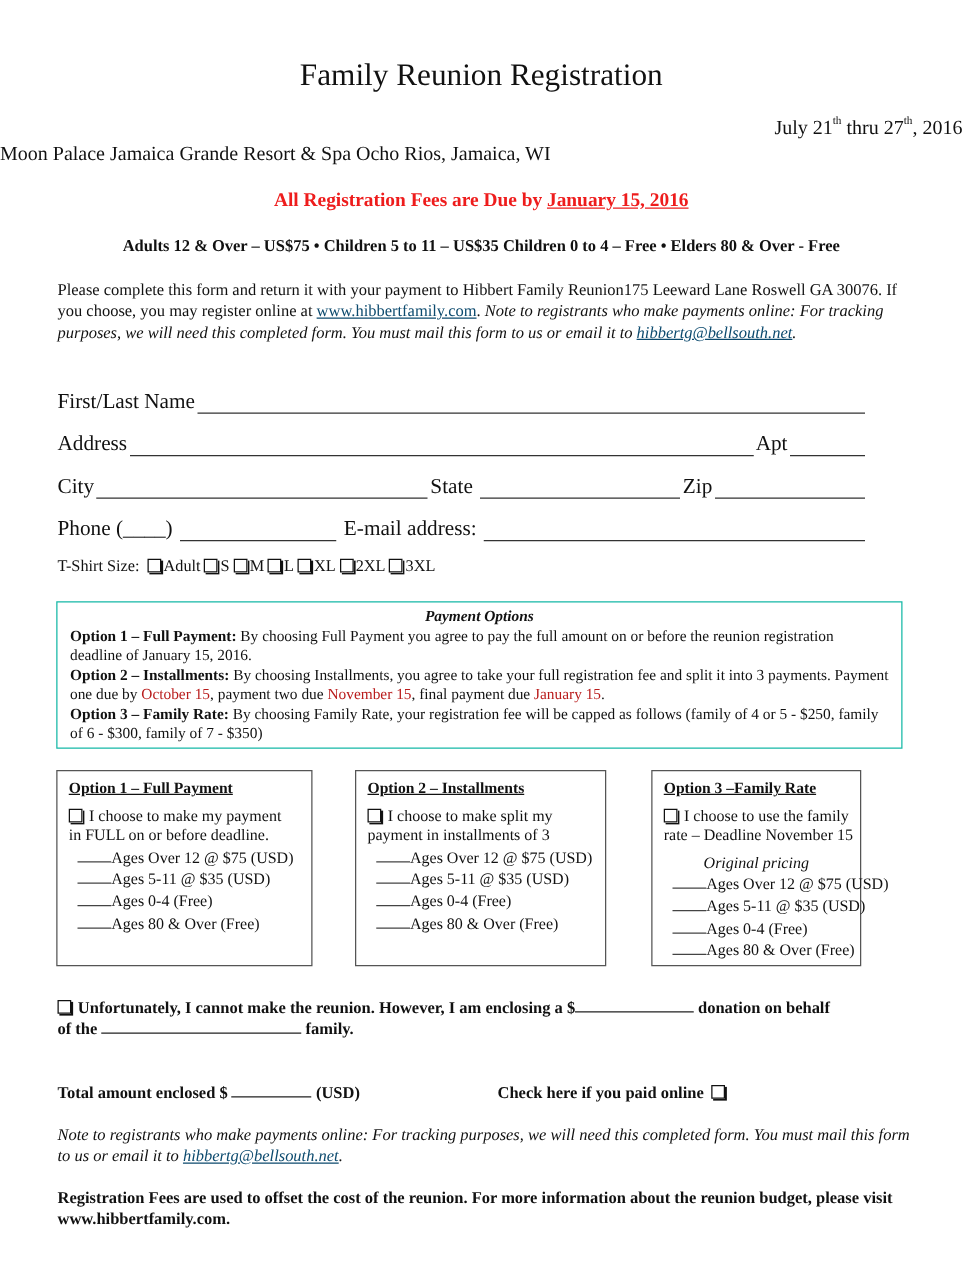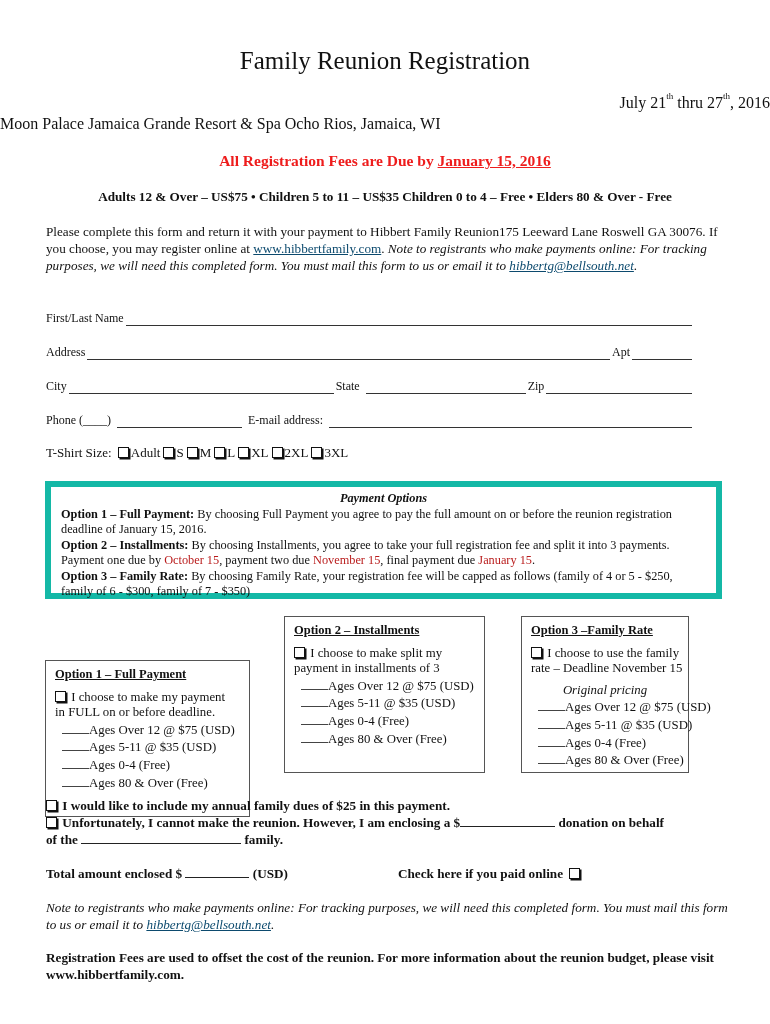--- a/index.html
+++ b/index.html
@@ -12,28 +12,28 @@
   .dates { left: 0; width: 770px; top: 94px; text-align: right; font-size: 16px; }
   .dates sup { font-size: 9px; vertical-align: top; position: relative; top: -3px; }
   .venue { left: 0; width: 770px; top: 115px; font-size: 16px; }
   .due { left: 0; width: 770px; top: 152px; text-align: center; font-size: 15.5px; font-weight: bold; color: #ee1c1c; }
   .due .u { text-decoration: underline; }
   .fees { left: 0; width: 770px; top: 189px; text-align: center; font-size: 13.2px; font-weight: bold; }
   .intro { left: 46px; width: 690px; top: 223px; font-size: 13.2px; line-height: 17px; }
   a.link { color: #0c4a6e; text-decoration: underline; }
   .intro i { font-style: italic; }
 
-  .field-row { left: 46px; width: 648px; font-size: 12px; display: flex; align-items: flex-end; white-space: nowrap; justify-content: space-between; }
+  .field-row { left: 46px; width: 648px; font-size: 17px; display: flex; align-items: flex-end; white-space: nowrap; justify-content: space-between; }
   .line { border-bottom: 1px solid #333; height: 14px; display: inline-block; margin: 0 2px; }
   .grow { flex: 1; }
 
   .tshirt { left: 46px; top: 445px; font-size: 13px; }
   .cb { display: inline-block; width: 9px; height: 9px; border: 1px solid #111; box-shadow: 1.5px 1.5px 0 #111; margin: 0 2px 0 3px; vertical-align: -1px; }
 
-  .payopts { left: 45px; top: 481px; width: 677px; height: 118px; border: 6px solid #14b8a6; box-sizing: border-box; padding: 4px 10px; font-size: 12.3px; line-height: 15.5px; }
+  .payopts { left: 45px; top: 481px; width: 677px; height: 118px; border: 1px solid #14b8a6; box-sizing: border-box; padding: 4px 10px; font-size: 12.3px; line-height: 15.5px; }
   .payopts .hd { text-align: center; font-weight: bold; font-style: italic; }
   .red { color: #b91c1c; font-weight: normal; }
 
   .opt { top: 616px; height: 157px; border: 1px solid #555; box-sizing: border-box; padding: 6px 9px; font-size: 12.8px; line-height: 15.6px; }
   .opt .oh { font-weight: bold; text-decoration: underline; margin-bottom: 7px; font-size: 12.5px; }
   .opt .ln { white-space: nowrap; }
   .opt .blank { display: inline-block; width: 27px; border-bottom: 1px solid #444; height: 12px; vertical-align: baseline; margin-left: 7px; }
   .opt .orig { text-align: center; font-style: italic; margin-top: 6px; }
 
   .bottom { left: 46px; width: 690px; font-size: 13.2px; font-weight: bold; line-height: 17px; }
@@ -94,21 +94,21 @@
   <span>T-Shirt Size: </span><span class="cb"></span><span>Adult</span><span class="cb"></span><span>S</span><span class="cb"></span><span>M</span><span class="cb"></span><span>L</span><span class="cb"></span><span>XL</span><span class="cb"></span><span>2XL</span><span class="cb"></span><span>3XL</span>
 </div>
 
 <div class="abs payopts">
   <div class="hd">Payment Options</div>
   <div><b>Option 1 – Full Payment:</b><span> By choosing Full Payment you agree to pay the full amount on or before the reunion registration deadline of January 15, 2016.</span></div>
   <div><b>Option 2 – Installments:</b><span> By choosing Installments, you agree to take your full registration fee and split it into 3 payments. Payment one due by </span><span class="red">October 15</span><span>, payment two due </span><span class="red">November 15</span><span>, final payment due </span><span class="red">January 15</span><span>.</span></div>
   <div><b>Option 3 – Family Rate:</b><span> By choosing Family Rate, your registration fee will be capped as follows (family of 4 or 5 - $250, family of 6 - $300, family of 7 - $350)</span></div>
 </div>
 
-<div class="abs opt" style="left:45px;width:205px;margin-top:44px;">
+<div class="abs opt" style="left:45px;width:205px;">
   <div class="oh">Option 1 – Full Payment</div>
   <div class="ln"><span class="cb" style="margin-left:0;"></span><span> I choose to make my payment</span></div>
   <div class="ln">in FULL on or before deadline.</div>
   <div class="ln"><span class="blank"></span><span>Ages Over 12 @ $75 (USD)</span></div>
   <div class="ln"><span class="blank"></span><span>Ages 5-11 @ $35 (USD)</span></div>
   <div class="ln"><span class="blank"></span><span>Ages 0-4 (Free)</span></div>
   <div class="ln"><span class="blank"></span><span>Ages 80 &amp; Over (Free)</span></div>
 </div>
 
 <div class="abs opt" style="left:284px;width:201px;">
@@ -126,21 +126,20 @@
   <div class="ln"><span class="cb" style="margin-left:0;"></span><span> I choose to use the family</span></div>
   <div class="ln">rate – Deadline November 15</div>
   <div class="orig">Original pricing</div>
   <div class="ln"><span class="blank"></span><span>Ages Over 12 @ $75 (USD)</span></div>
   <div class="ln"><span class="blank"></span><span>Ages 5-11 @ $35 (USD)</span></div>
   <div class="ln"><span class="blank"></span><span>Ages 0-4 (Free)</span></div>
   <div class="ln"><span class="blank"></span><span>Ages 80 &amp; Over (Free)</span></div>
 </div>
 
 <div class="abs bottom" style="top:797px;">
-  <div><span class="cb" style="margin-left:0;"></span><span> I would like to include my annual family dues of $25 in this payment.</span></div>
   <div><span class="cb" style="margin-left:0;"></span><span> Unfortunately, I cannot make the reunion. However, I am enclosing a $</span><span class="bline" style="width:95px;"></span><span> donation on behalf</span></div>
   <div><span>of the </span><span class="bline" style="width:160px;"></span><span> family.</span></div>
 </div>
 
 <div class="abs bottom" style="top:865px;">
   <span>Total amount enclosed $ </span><span class="bline" style="width:64px;"></span><span> (USD)</span>
   <span style="position:absolute;left:352px;top:0;"><span>Check here if you paid online </span><span class="cb"></span></span>
 </div>
 
 <div class="abs note">

